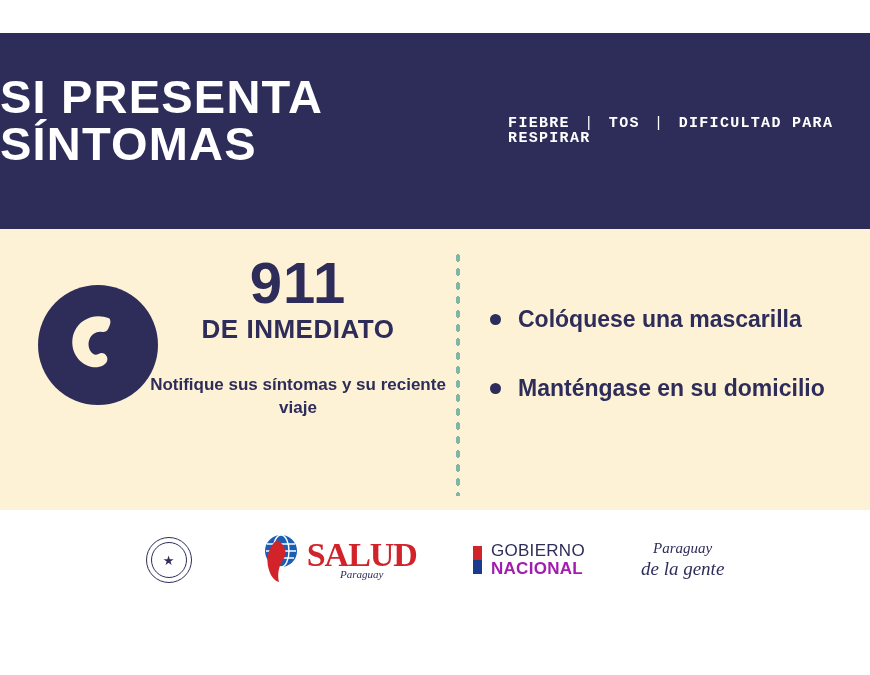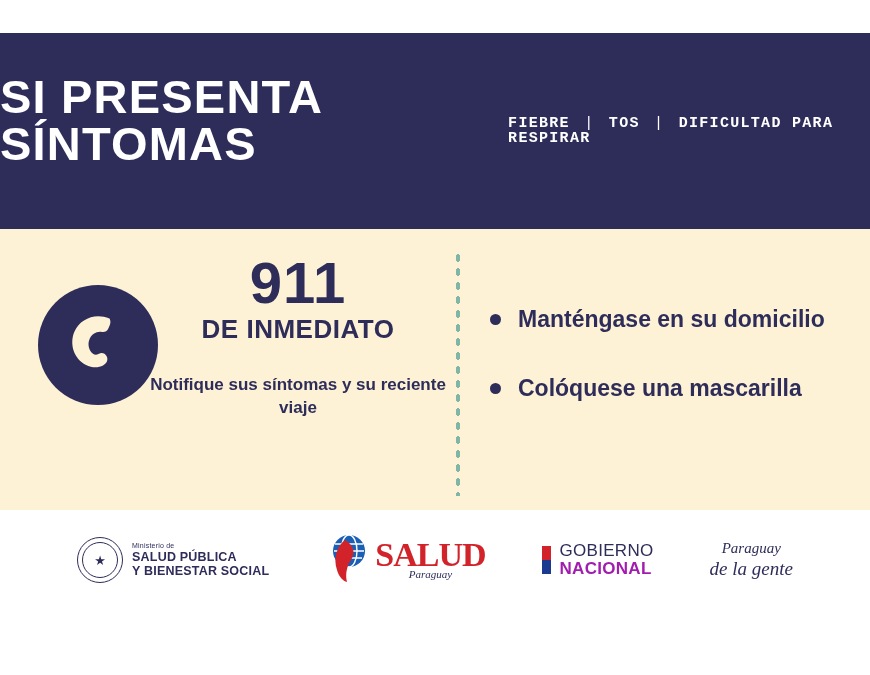--- a/index.html
+++ b/index.html
@@ -291,40 +291,35 @@
         <div class="inmediato">DE INMEDIATO</div>
         <div class="notifique">Notifique sus síntomas y su reciente viaje</div>
       </div>
     </div>
 
     <div class="dotted-divider"></div>
 
     <div class="right-col">
       <div class="bullet-row">
         <span class="bullet-dot"></span>
-        <span class="bullet-text">Manténgase en su domicilio</span>
+        <span class="bullet-text">Colóquese una mascarilla</span>
       </div>
       <div class="bullet-row">
         <span class="bullet-dot"></span>
-        <span class="bullet-text">Colóquese una mascarilla</span>
+        <span class="bullet-text">Manténgase en su domicilio</span>
       </div>
     </div>
 
   </div>
 
   <div class="footer">
 
     <div class="logo mspbs">
       <div class="seal">
         <span class="star">★</span>
-      </div>
-      <div class="txt">
-        <div class="l1">Ministerio de</div>
-        <div class="l2">SALUD PÚBLICA</div>
-        <div class="l3">Y BIENESTAR SOCIAL</div>
       </div>
     </div>
 
     <div class="logo dgvs">
       <span class="globe">
         <svg width="46" height="52" viewBox="0 0 46 52" aria-hidden="true">
           <circle cx="24" cy="19" r="16" fill="#1a5fb4"></circle>
           <path d="M10 12 h28 M9 19 h30 M11 26 h26" stroke="#ffffff" stroke-width="1.4" fill="none"></path>
           <ellipse cx="24" cy="19" rx="8" ry="16" stroke="#ffffff" stroke-width="1.4" fill="none"></ellipse>
           <path d="M20 8 C12 14 8 26 12 38 C14 45 18 49 22 50 C20 42 22 34 26 28 C30 22 30 14 20 8 Z" fill="#d2232a"></path>

